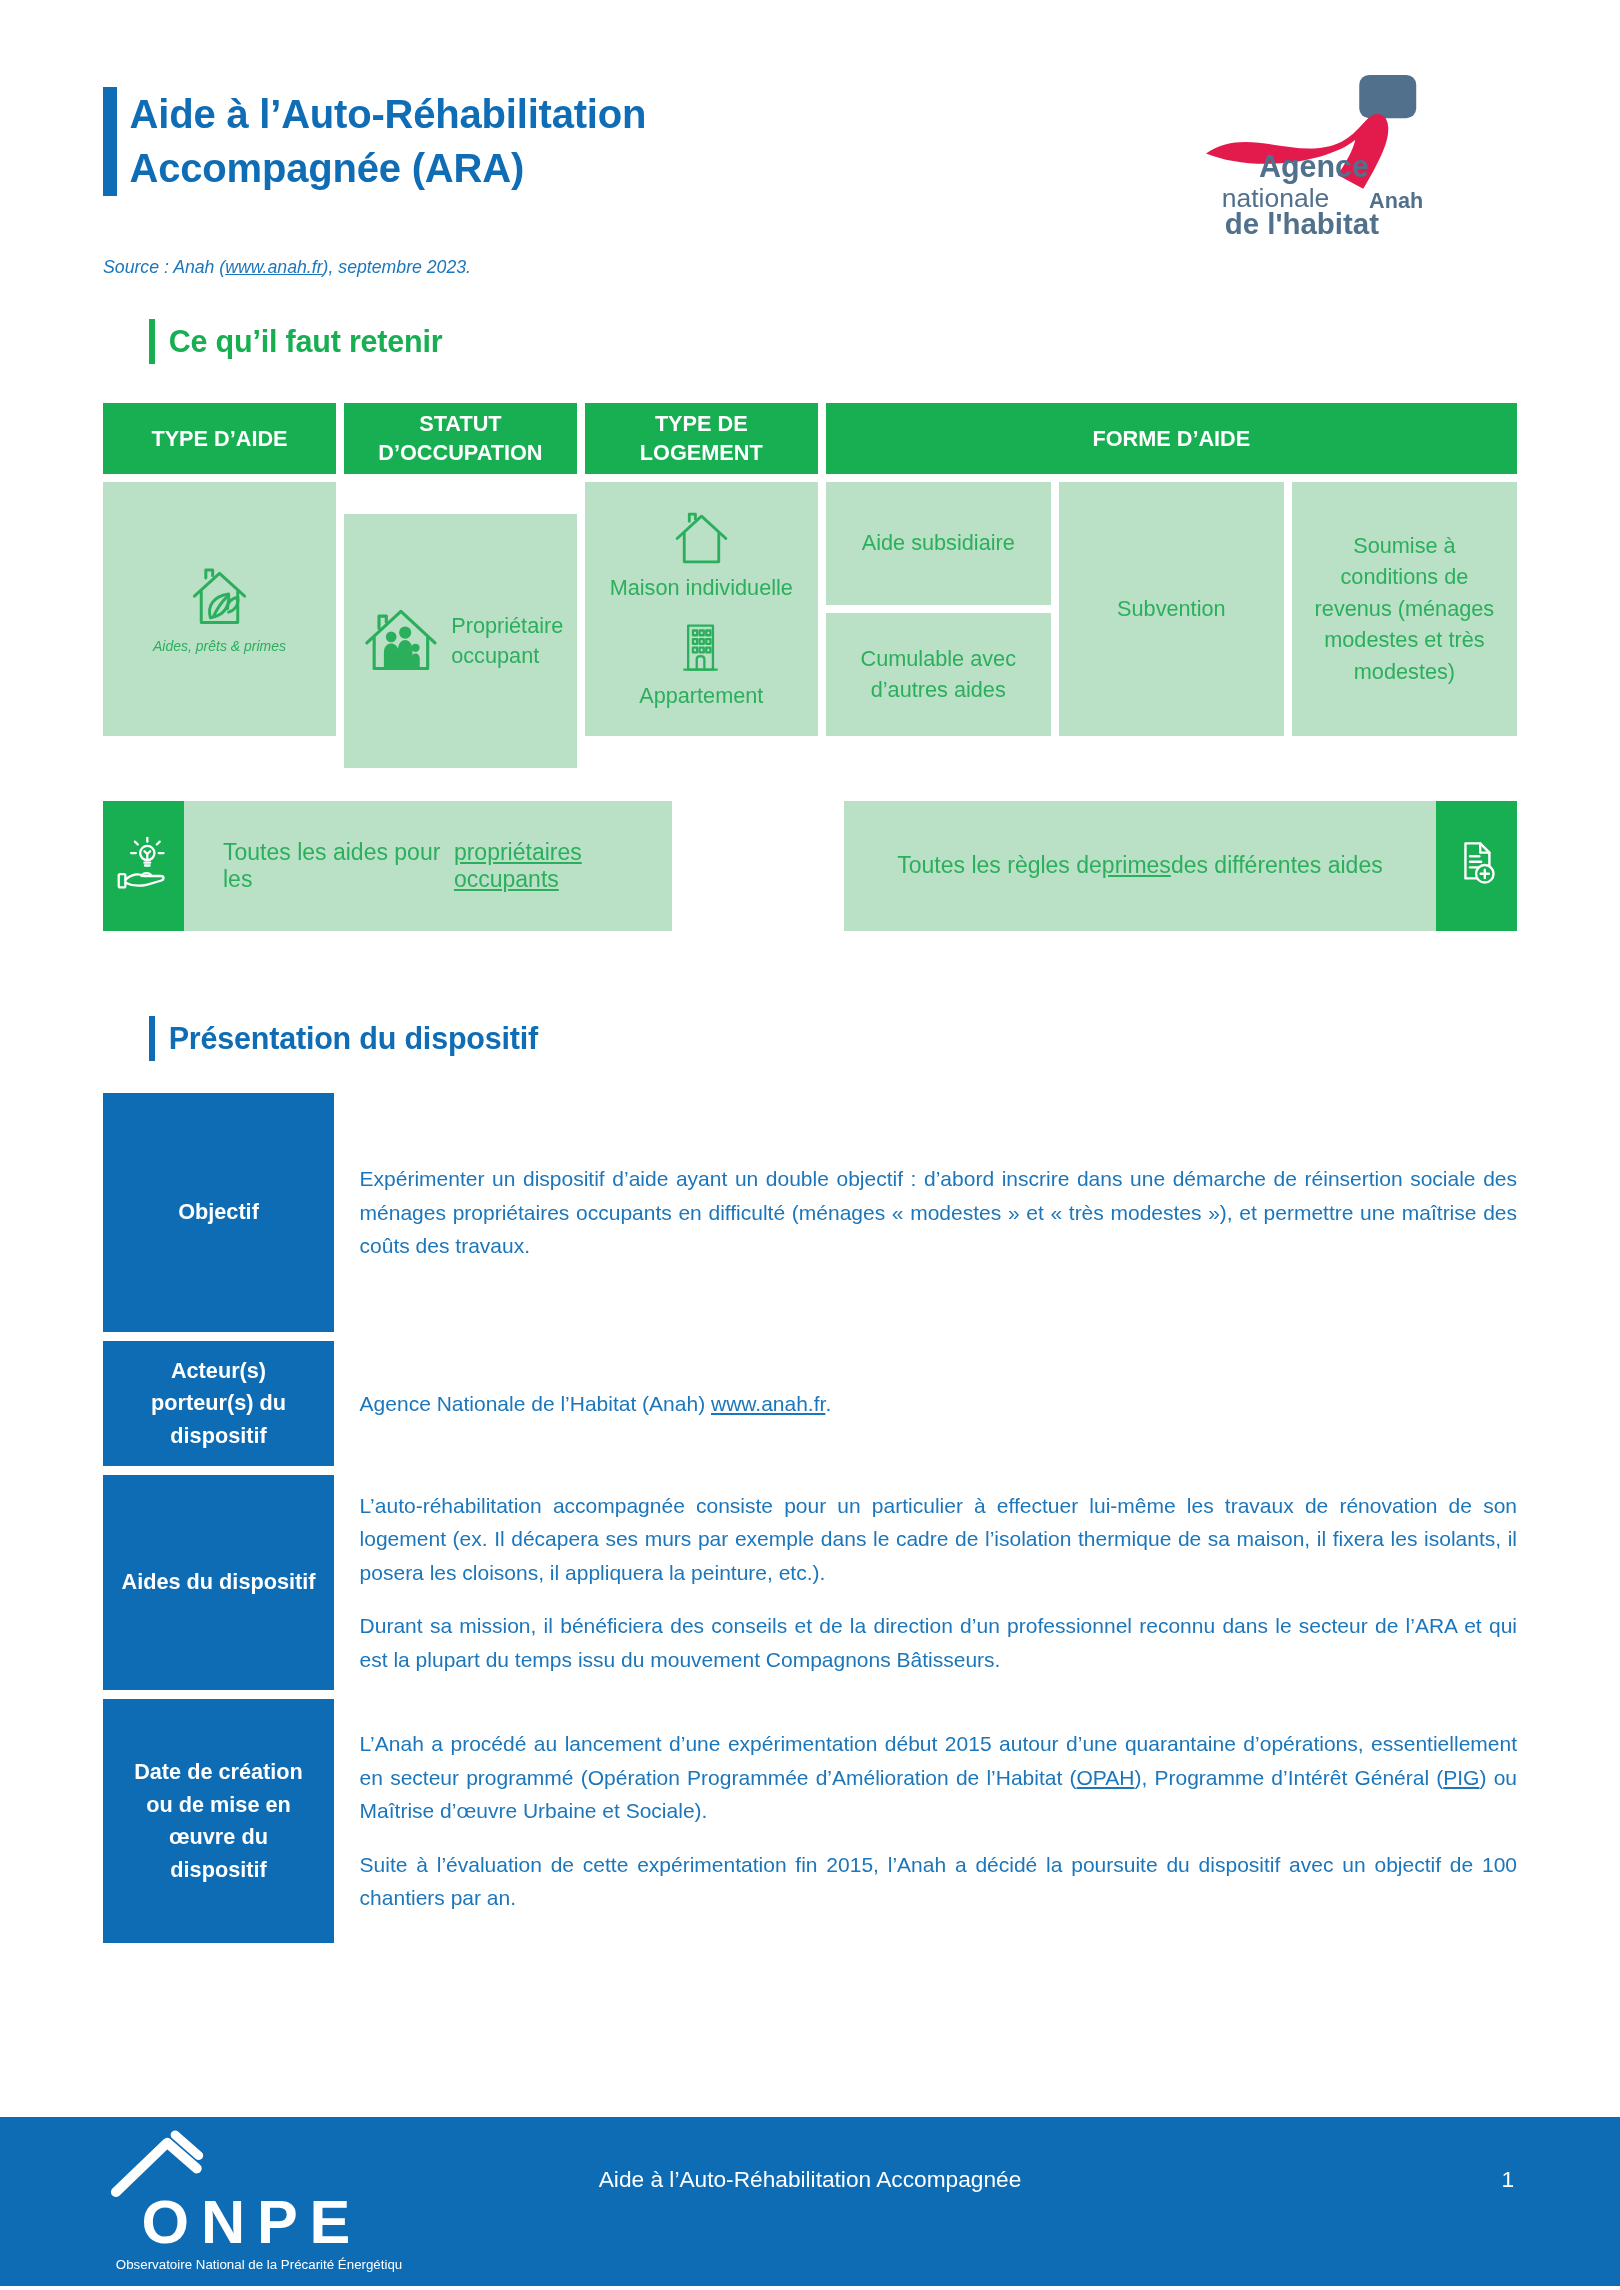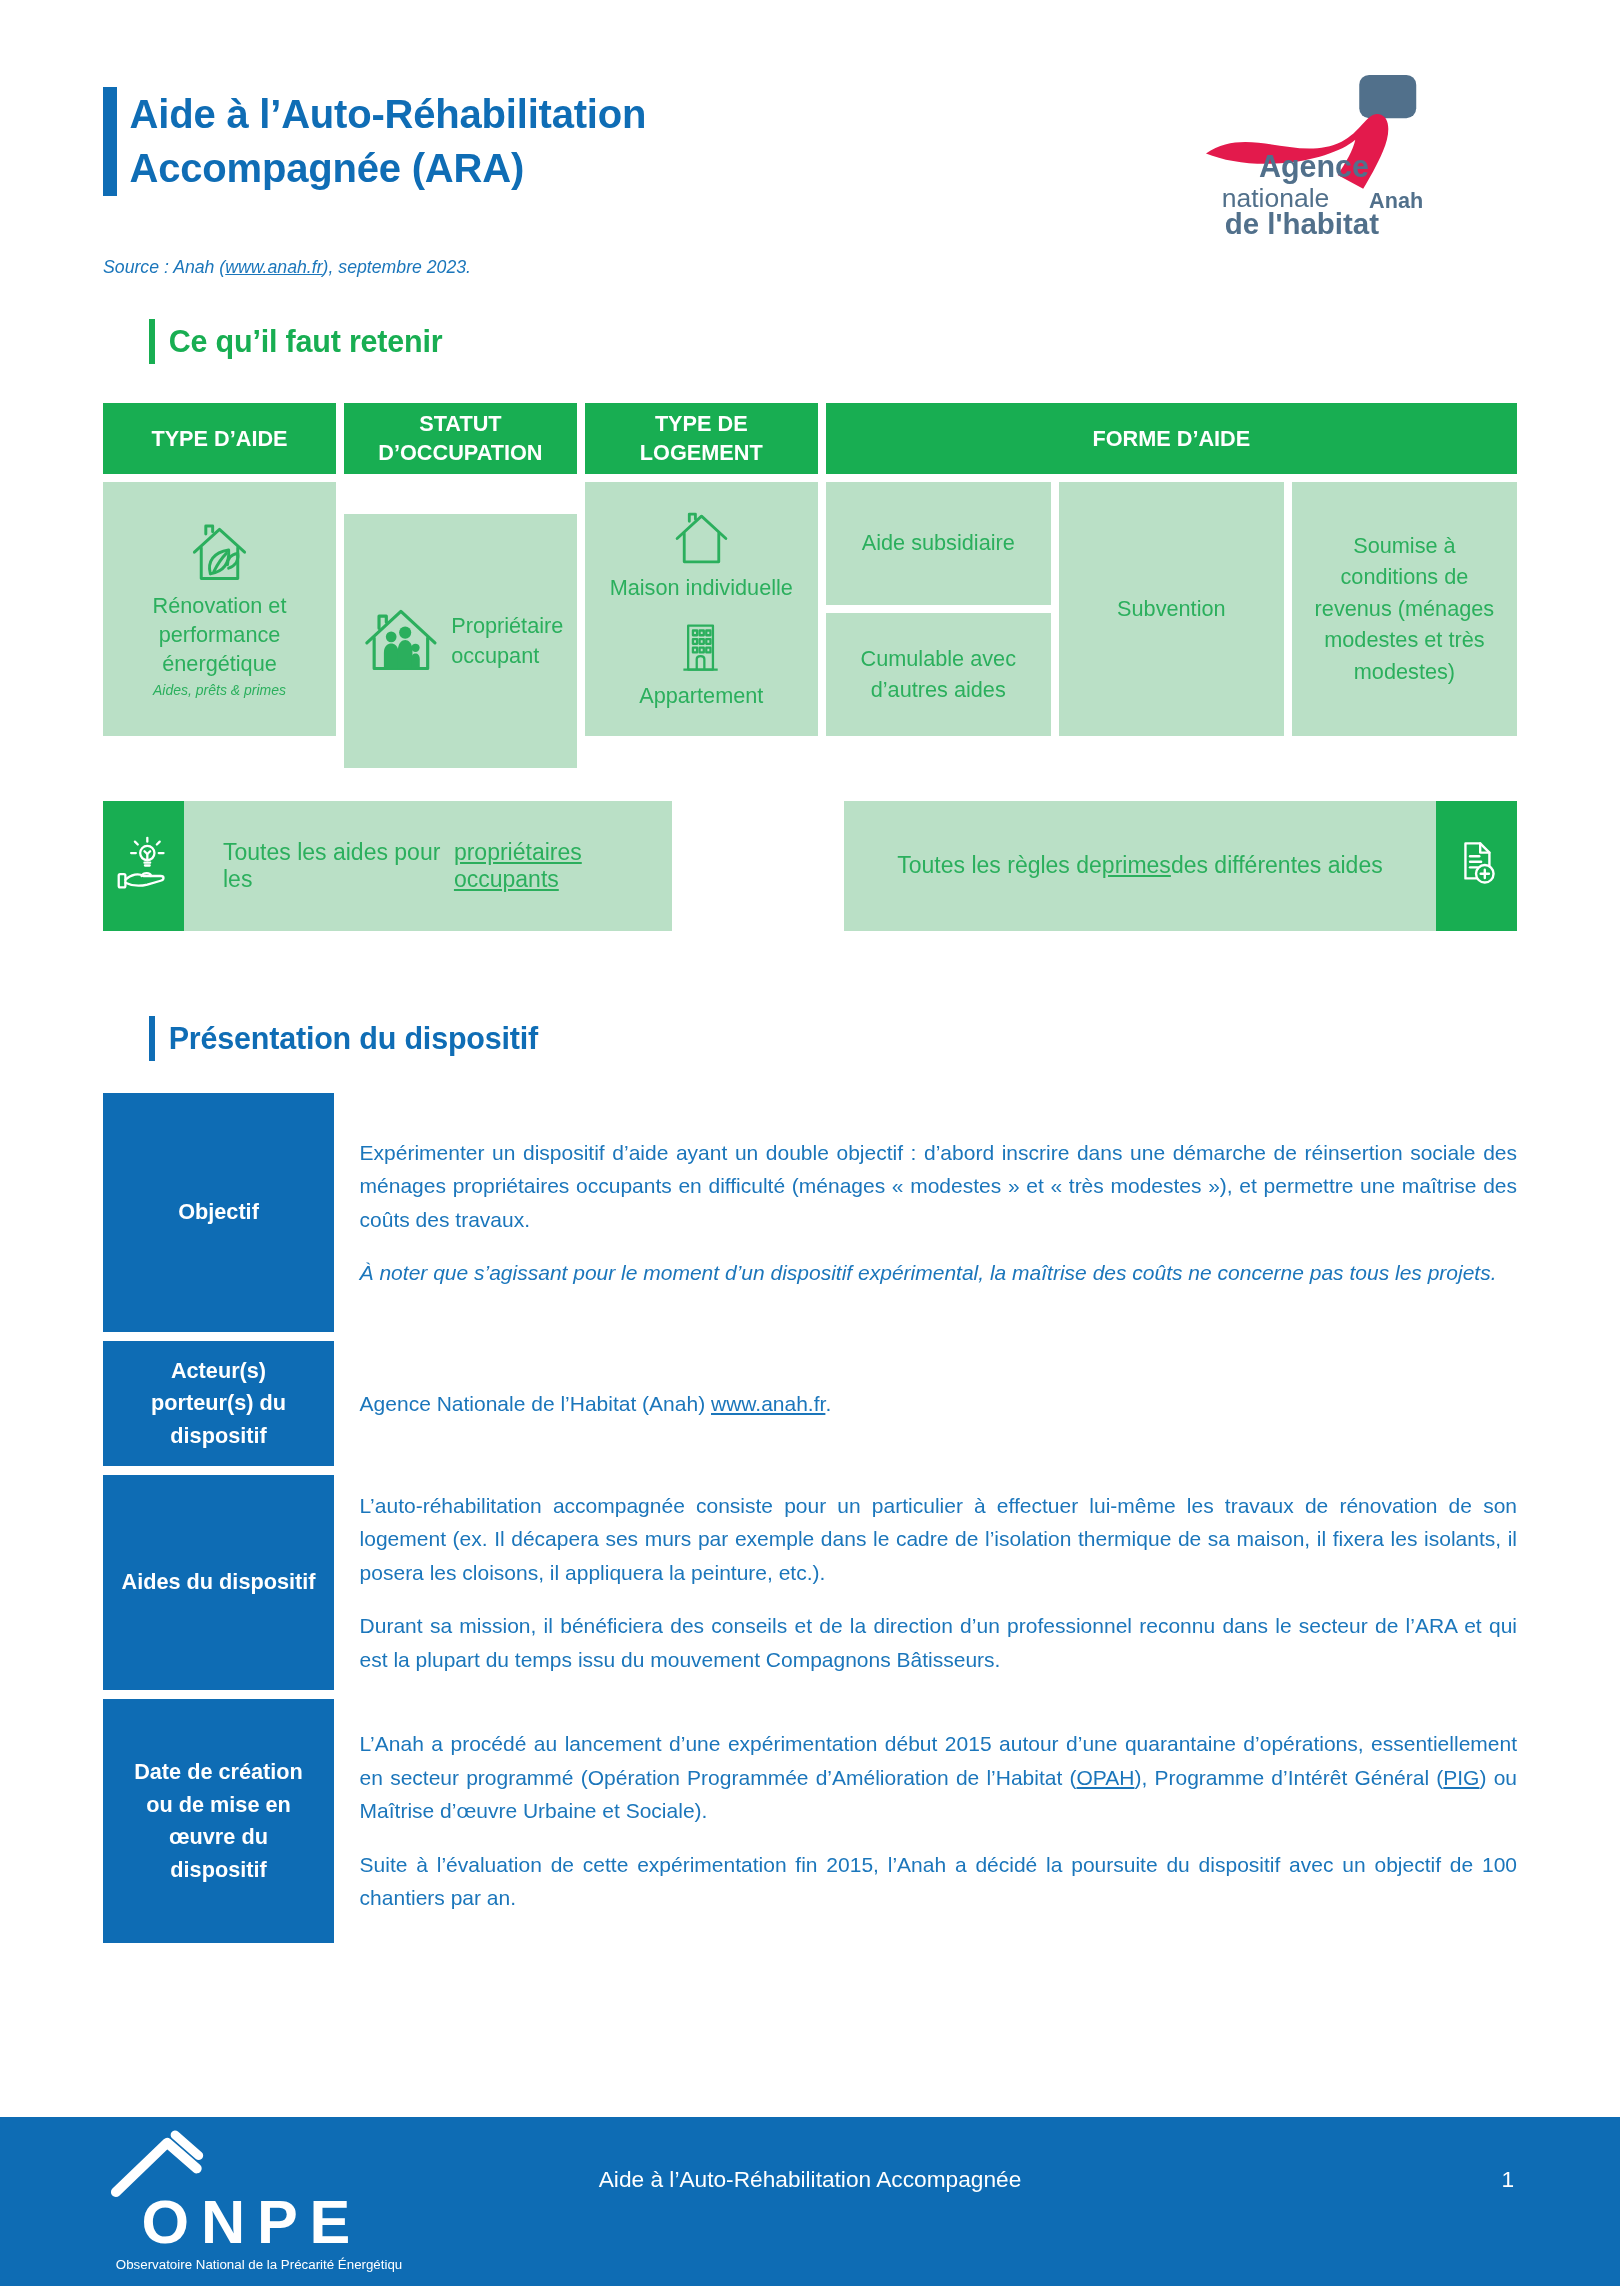--- a/index.html
+++ b/index.html
@@ -117,21 +117,20 @@
 
       <div class="t1c">
         <svg class="icon-green" width="73" height="73" viewBox="0 0 64 64" fill="none" stroke="currentColor" stroke-width="2.6" stroke-linecap="round" stroke-linejoin="round">
           <path d="M20 14 L20 7 L26 7 L26 12"></path>
           <path d="M10 30 L32 10 L54 30"></path>
           <path d="M16 26 L16 53 L48 53 L48 26"></path>
           <path d="M24 49 C21 38 27 30 40 28 C41 40 35 47 24 49 Z"></path>
           <path d="M27 47 C30 41 34 35 38 31"></path>
           <path d="M40 44 C46 42 49 37 48 31 C42 32 39 36 39 41"></path>
         </svg>
-        <div>Rénovation et performance énergétique</div>
         <div class="sub">Aides, prêts &amp; primes</div>
       </div>
 
       <div class="t1c cell-row">
         <svg class="icon-green" width="81" height="81" viewBox="0 0 64 64" fill="none" stroke="currentColor" stroke-width="2.6" stroke-linecap="round" stroke-linejoin="round">
           <path d="M14 22 V12 H20 V17"></path>
           <path d="M4 34 L32 8 L60 34"></path>
           <path d="M10 30 V55 H54 V30"></path>
           <g fill="currentColor" stroke="none">
             <circle cx="24" cy="29" r="4.4"></circle>
@@ -227,21 +226,20 @@
     <div class="section-heading heading-blue sh2">
       <div class="bar"></div>
       <div class="txt">Présentation du dispositif</div>
     </div>
 
     <div class="t2">
       <div class="t2row r1">
         <div class="t2label">Objectif</div>
         <div class="t2content">
             <p class="para"><span>Expérimenter un dispositif d’aide ayant un double objectif : d’abord inscrire dans une démarche de réinsertion sociale des ménages propriétaires occupants en difficulté (ménages « modestes » et « très modestes »), et permettre une maîtrise des coûts des travaux.</span></p>
-            <p class="para italic"><span>À noter que s’agissant pour le moment d’un dispositif expérimental, la maîtrise des coûts ne concerne pas tous les projets.</span></p>
           </div>
       </div>
       <div class="t2row r2">
         <div class="t2label">Acteur(s) porteur(s) du dispositif</div>
         <div class="t2content">
             <p class="para"><span>Agence Nationale de l’Habitat (Anah) </span><a class="inline-link" href="#">www.anah.fr</a><span>.</span></p>
           </div>
       </div>
       <div class="t2row r3">
         <div class="t2label">Aides du dispositif</div>

